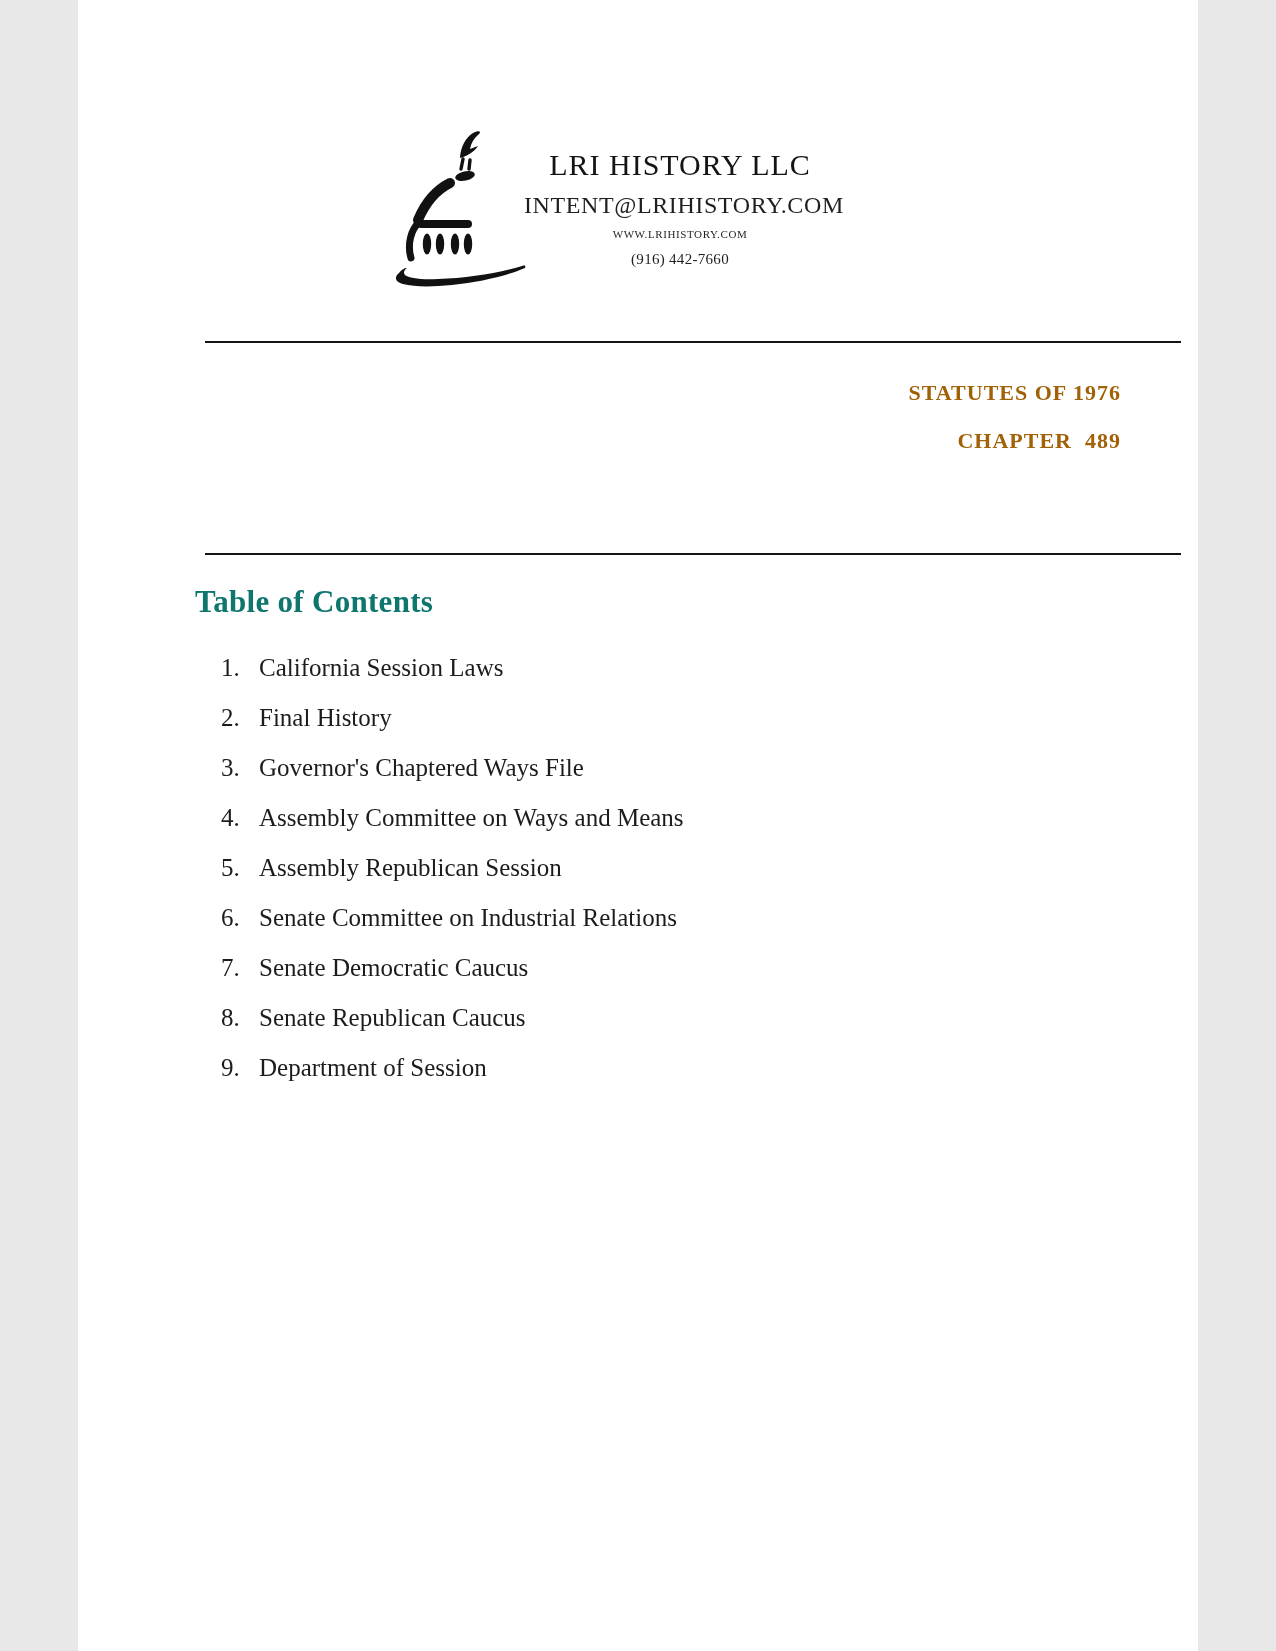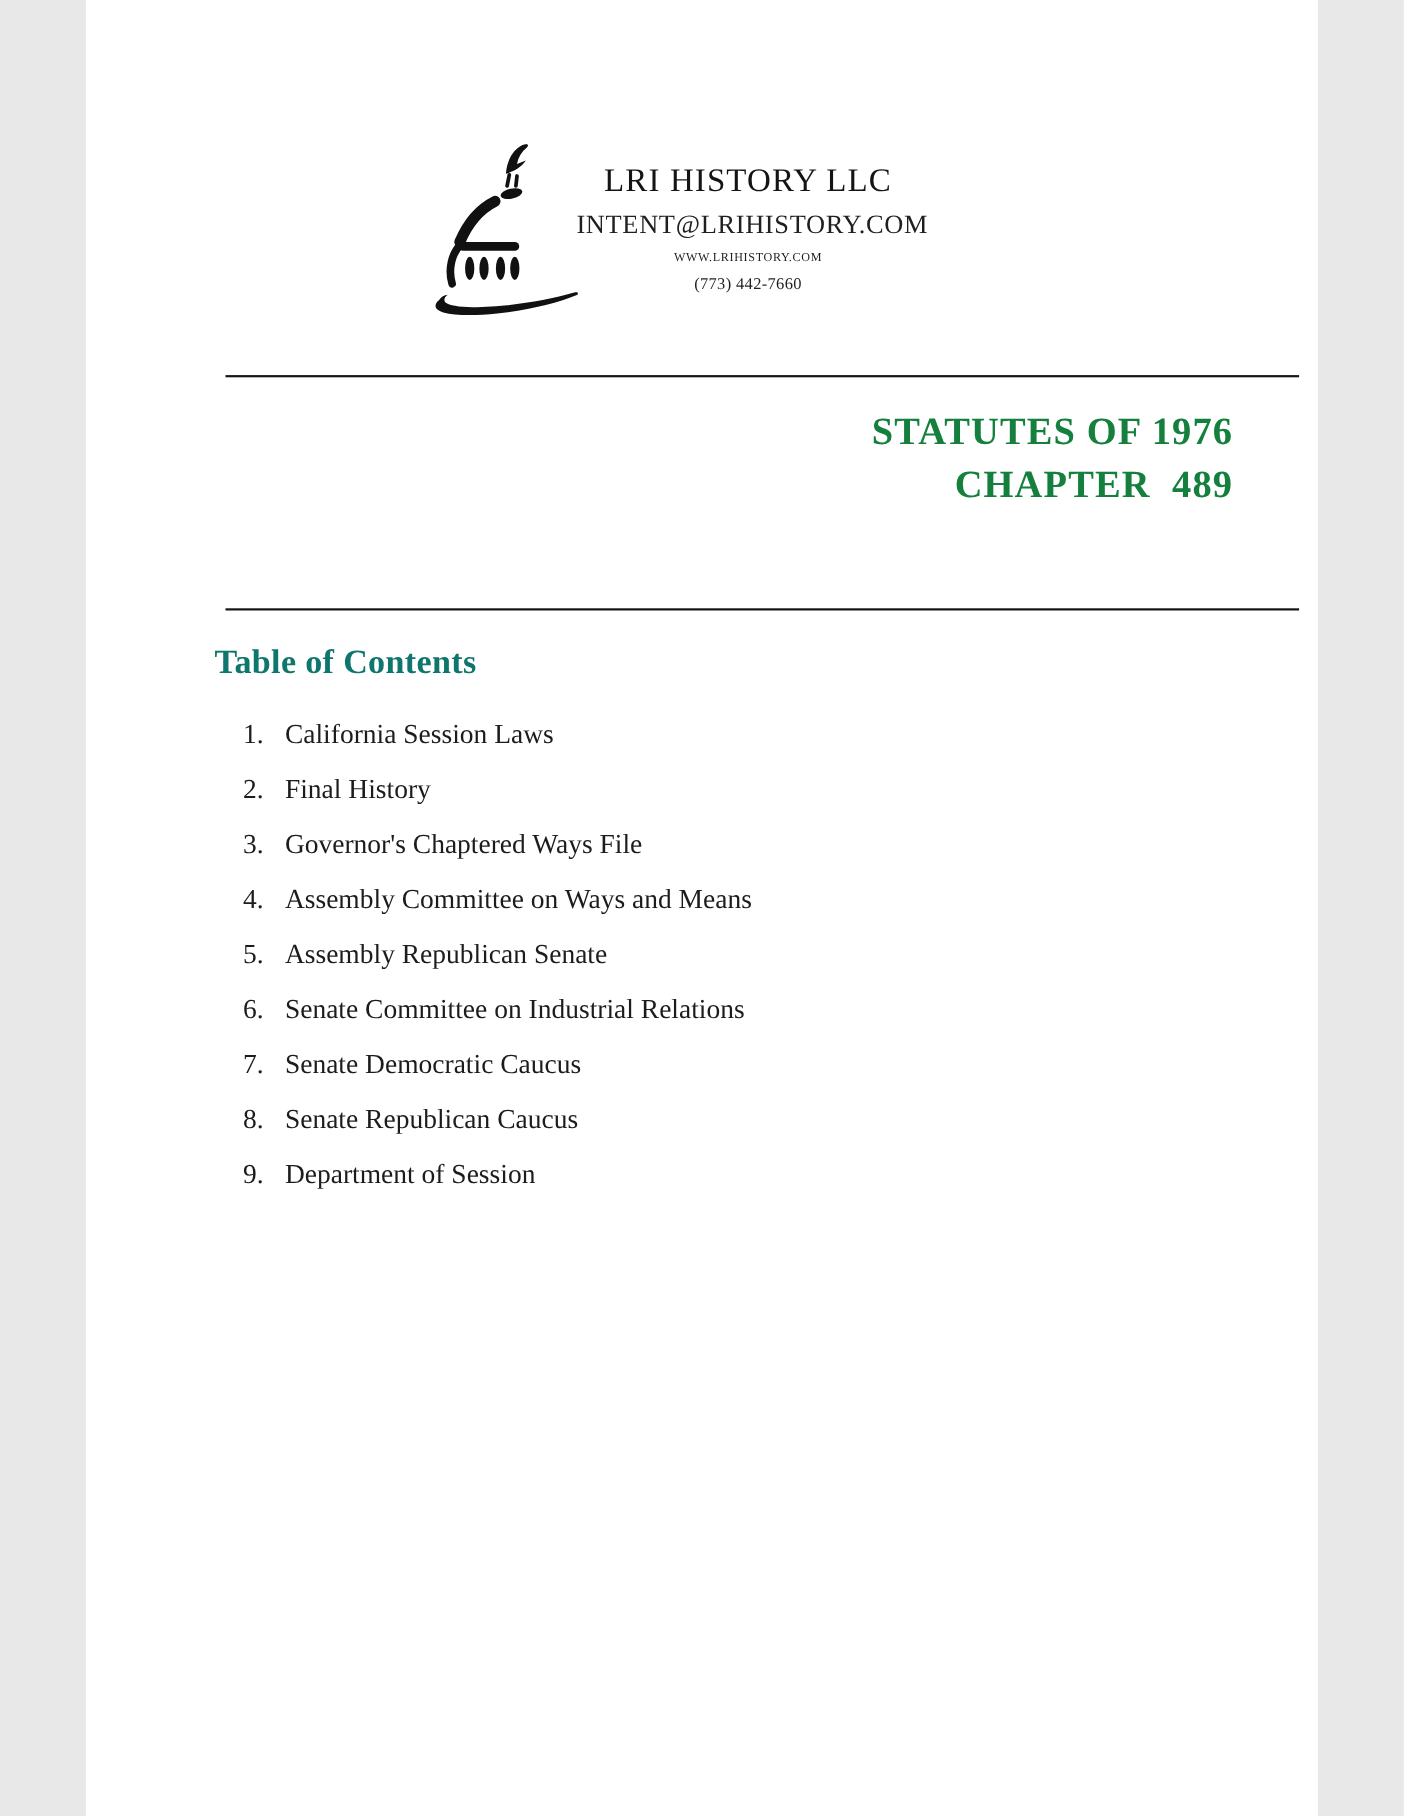--- a/index.html
+++ b/index.html
@@ -53,24 +53,24 @@
   .rule.bottom { top: 553px; }
 
   
   .ref-block {
     position: absolute;
     left: 127px;
     top: 369px;
     width: 916px;
     text-align: right;
     font-weight: bold;
-    font-size: 35px;
+    font-size: 22px;
     line-height: 48px;
     letter-spacing: 1px;
-    color: #15803d;
+    color: #a16207;
   }
   .ref-line { white-space: pre; }
 
   
   .toc-title {
     position: absolute;
     left: 117px;
     top: 584px;
     font-size: 31px;
     font-weight: bold;
@@ -119,21 +119,21 @@
       <ellipse cx="94" cy="120" rx="4.2" ry="10.5" fill="#111"></ellipse>
 
       <path d="M25 149 C 20 153 21 158 29 160 C 40 163 58 163 78 161 C 106 158 132 152 151 144 C 152 142 151 141 148 142 C 124 149 94 154 64 155 C 47 156 35 154 31 151 C 29 149 30 146 33 144 C 30 144 27 146 25 149 Z" fill="#111"></path>
     </svg>
   </div>
 
   <div class="header-text">
     <div class="company-name">LRI HISTORY LLC</div>
     <div class="contact email">INTENT@LRIHISTORY.COM</div>
     <div class="contact web">WWW.LRIHISTORY.COM</div>
-    <div class="contact phone">(773) 442-7660</div>
+    <div class="contact phone">(916) 442-7660</div>
   </div>
 
   <div class="rule top"></div>
 
   <div class="ref-block">
     <div class="ref-line">STATUTES OF 1976</div>
     <div class="ref-line">CHAPTER  489</div>
   </div>
 
   <div class="rule bottom"></div>
@@ -152,21 +152,21 @@
     <div class="toc-item">
       <span class="toc-num">3.</span>
       <span class="toc-label">Governor's Chaptered Ways File</span>
     </div>
     <div class="toc-item">
       <span class="toc-num">4.</span>
       <span class="toc-label">Assembly Committee on Ways and Means</span>
     </div>
     <div class="toc-item">
       <span class="toc-num">5.</span>
-      <span class="toc-label">Assembly Republican Senate</span>
+      <span class="toc-label">Assembly Republican Session</span>
     </div>
     <div class="toc-item">
       <span class="toc-num">6.</span>
       <span class="toc-label">Senate Committee on Industrial Relations</span>
     </div>
     <div class="toc-item">
       <span class="toc-num">7.</span>
       <span class="toc-label">Senate Democratic Caucus</span>
     </div>
     <div class="toc-item">

